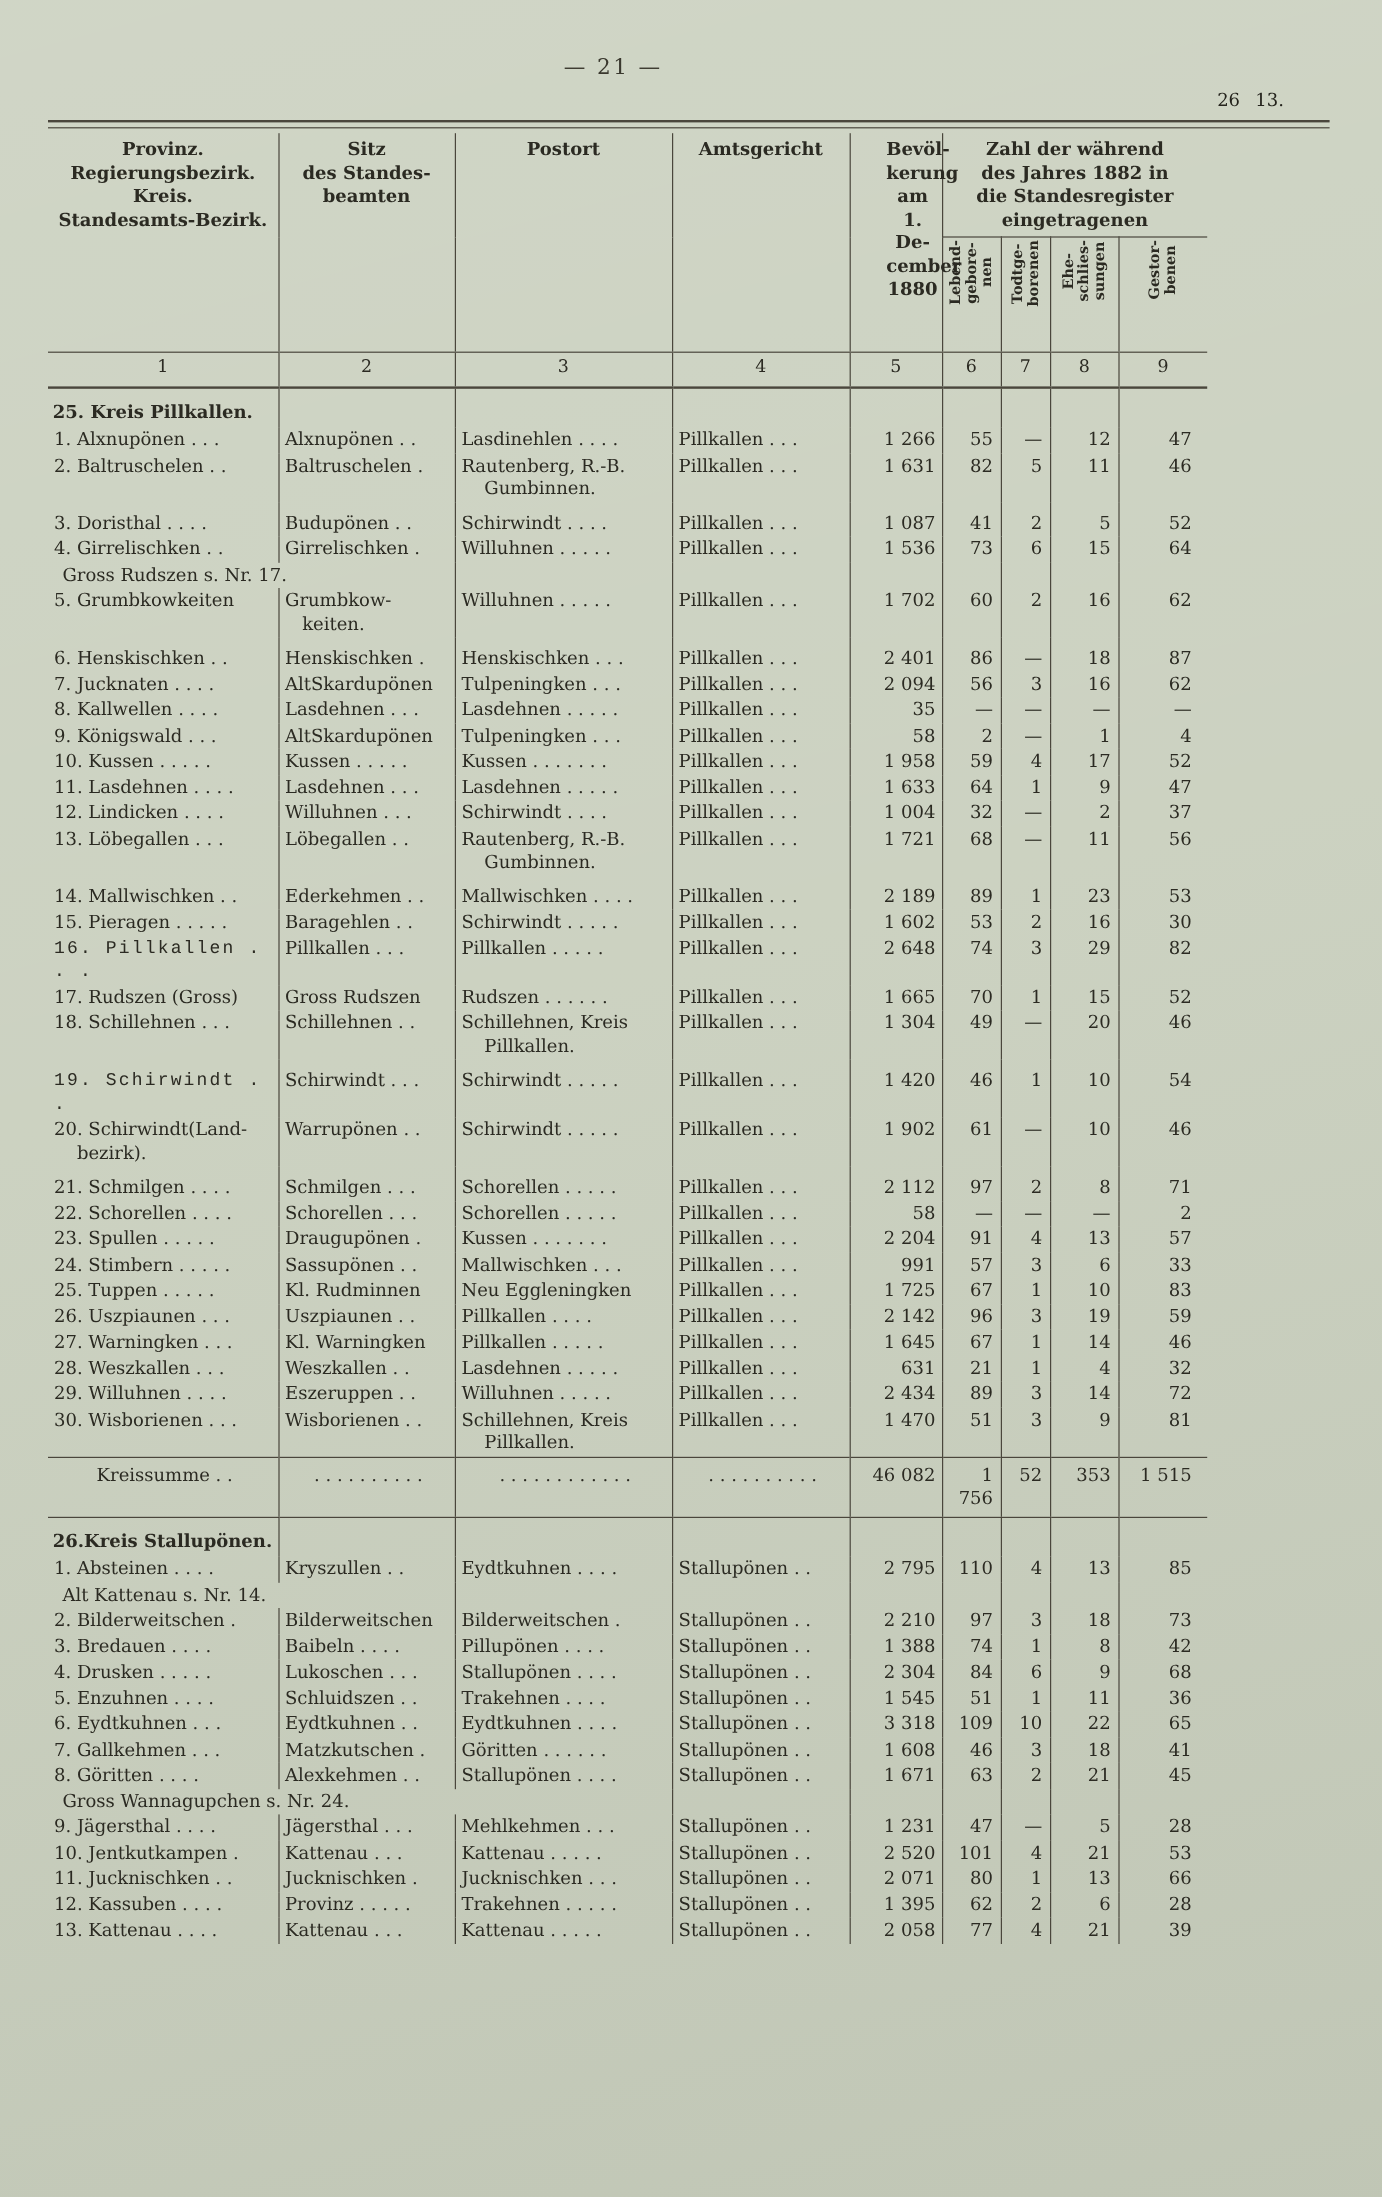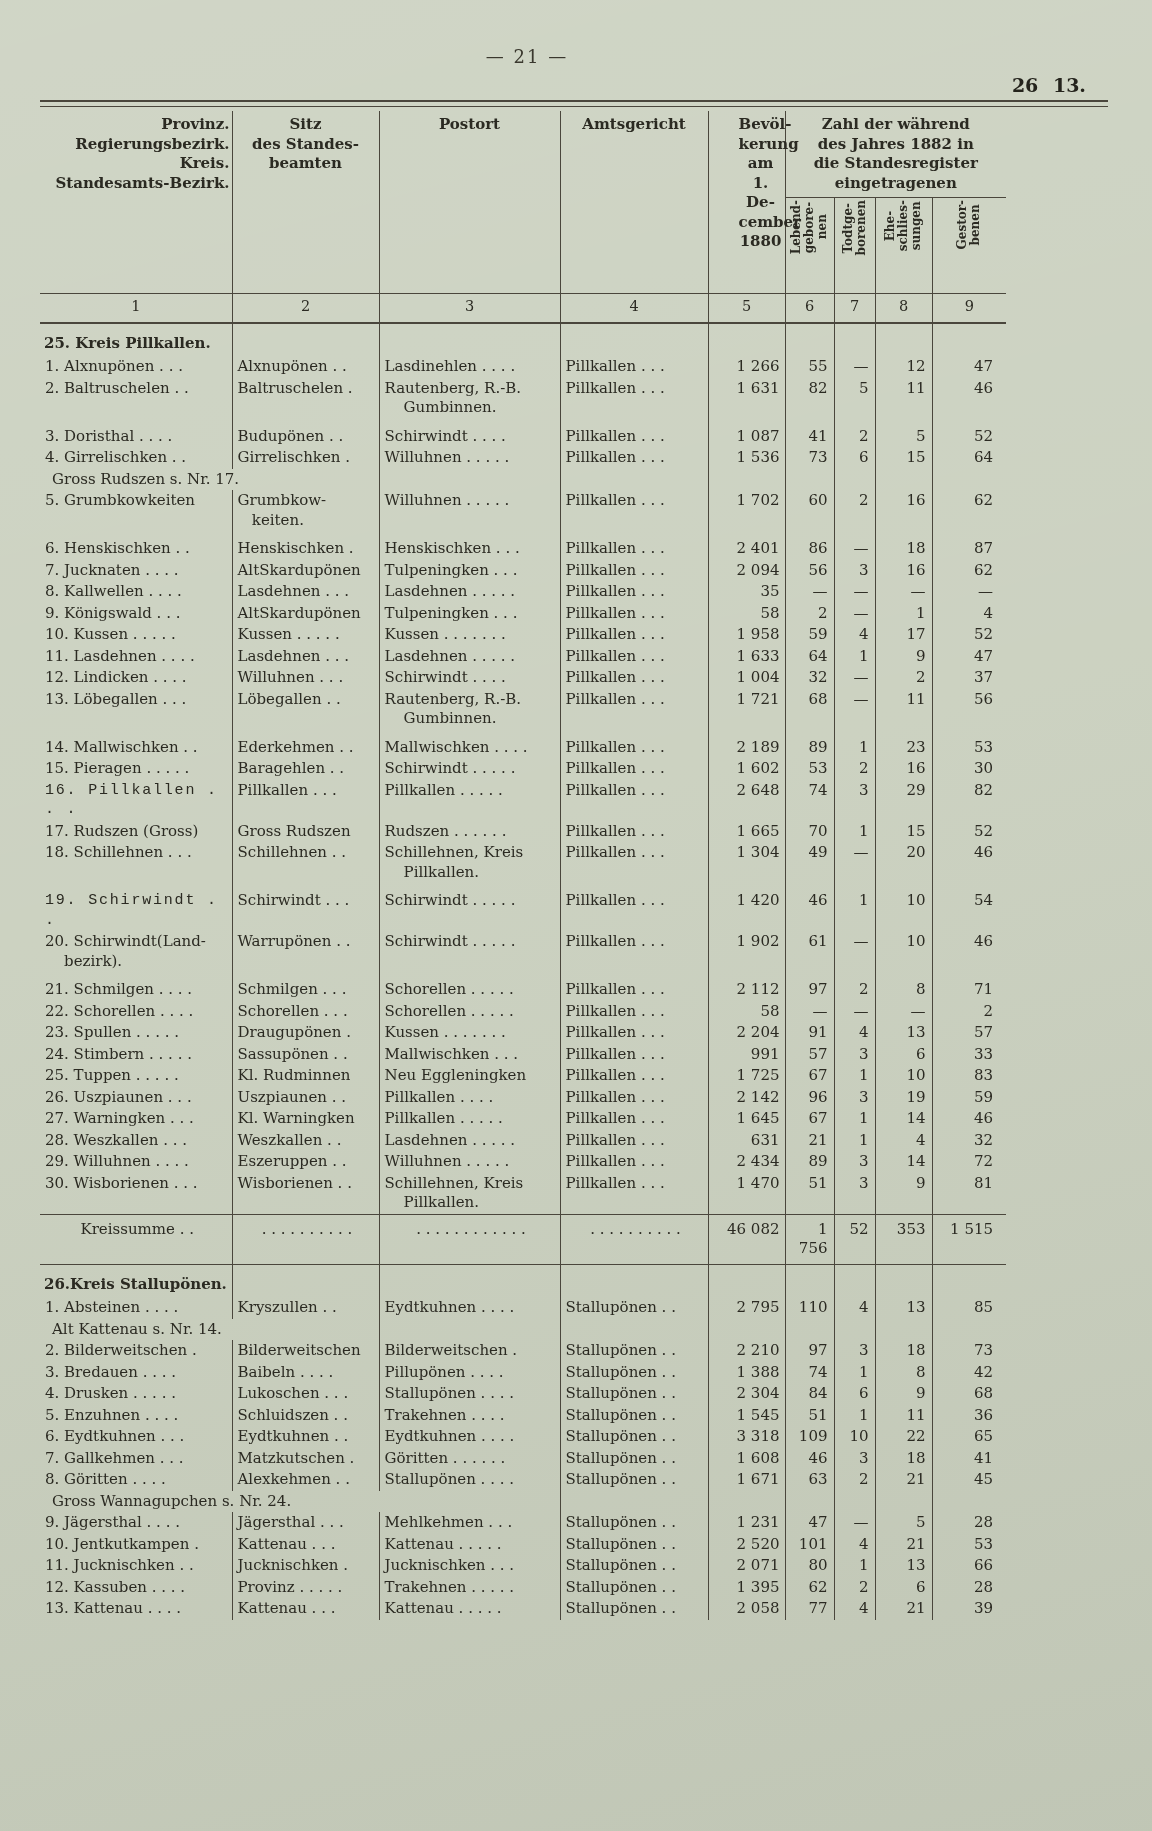--- a/index.html
+++ b/index.html
@@ -11,28 +11,28 @@
     font-family: "DejaVu Serif", "Liberation Serif", serif;
     color: var(--ink, #2b2a22);
     background: var(--bg, #cbd1c0);
   }
   .page {
     position: absolute; inset: 0;
     background:
       linear-gradient(165deg, rgba(255,255,255,0.10) 0%, rgba(255,255,255,0.02) 45%, rgba(20,25,10,0.06) 100%),
       var(--bg, #cbd1c0);
   }
-  .page-head { position: absolute; top: 0; left: 44px; width: 1068px; height: 95px; }
+  .page-head { position: absolute; top: 0; left: 28px; width: 1068px; height: 95px; }
   .pagenum {
     position: absolute; top: 46px; left: 0; width: 966px;
     text-align: center; font-size: 18px; letter-spacing: 2px; color: #3a382e;
   }
   .corner {
     position: absolute; top: 74px; right: 26px;
-    font-weight: bold; font-size: 19px; word-spacing: 8px; color: #24231c;
+    font-weight: normal; font-size: 15px; word-spacing: 8px; color: #24231c;
   }
   .double-rule {
     position: absolute; top: 100px; left: 40px; width: 1068px; height: 7px;
     border-top: 2.5px solid var(--line, #4a463c);
     border-bottom: 1.2px solid var(--line, #4a463c);
   }
   table.main {
     position: absolute; top: 111px; left: 40px;
     width: 966px; border-collapse: collapse; table-layout: fixed;
   }
@@ -42,21 +42,21 @@
     font-size: 15px; line-height: 19.5px;
   }
   .main tr > th:first-child, .main tr > td:first-child { border-left: none; }
   .main .vrow th:first-child { border-left: 1px solid var(--line, #4a463c); }
 
   
   .h {
     font-weight: bold; text-align: center; vertical-align: middle;
     white-space: pre-line; padding: 4px 2px;
   }
-  .c1h { font-size: 15.5px; line-height: 22px; border-bottom: 1px solid var(--line,#4a463c); text-align: right; }
+  .c1h { font-size: 15.5px; line-height: 22px; border-bottom: 1px solid var(--line,#4a463c); }
   .c2h, .c3h, .c4h { font-size: 15px; line-height: 20px; border-bottom: 1px solid var(--line,#4a463c); }
   .c5h { font-size: 13.5px; line-height: 16.5px; border-bottom: 1px solid var(--line,#4a463c); padding-left: 30px; }
   .group {
     font-size: 14.5px; line-height: 17.5px; height: 76px;
     border-bottom: 1px solid var(--line,#4a463c);
   }
   .vcell {
     height: 96px; vertical-align: middle; text-align: center;
     border-bottom: 1px solid var(--line,#4a463c); padding: 2px 0;
   }

